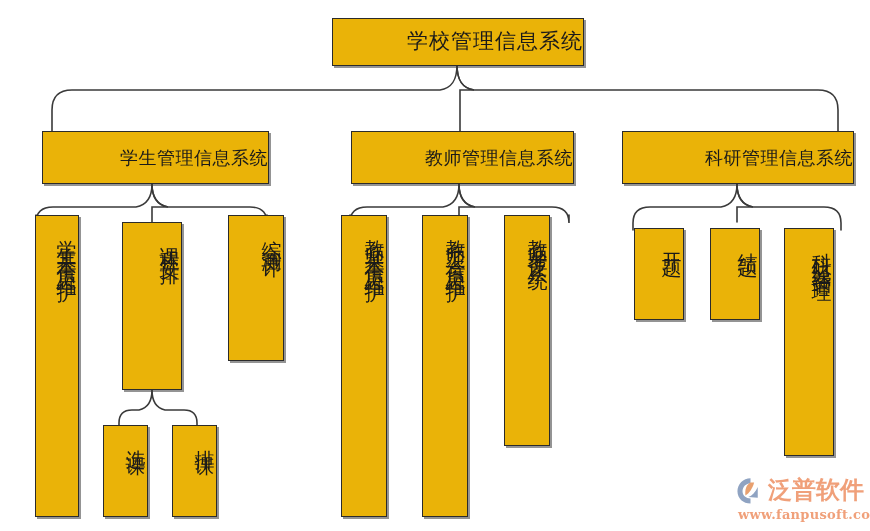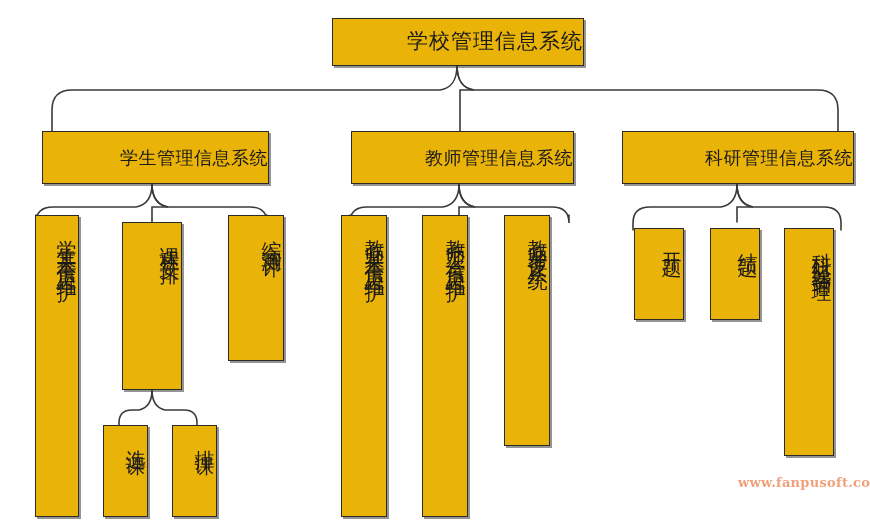--- a/index.html
+++ b/index.html
@@ -258,16 +258,24 @@
 
   <div class="node vert" style="left:710px; top:228px; width:50px; height:92px;">
     <span class="node-label">结题</span>
   </div>
 
   <div class="node vert" style="left:784px; top:228px; width:50px; height:228px;">
     <span class="node-label">科研经费管理</span>
   </div>
 
   <div id="watermark">
+    <div id="watermark-top">
+      <svg id="logo-mark" viewBox="0 0 40 40" xmlns="http://www.w3.org/2000/svg">
+        <path d="M20 3 C10 3 2 11 2 21 C2 31 10 38 20 38 L20 31 C14 31 9 27 9 21 C9 15 14 10 20 10 Z" fill="#8fa3c2"></path>
+        <path d="M20 9 C14 12 12 19 13 27 C18 24 23 17 25 9 Z" fill="#e8a06f"></path>
+        <path d="M17 29 C22 27 27 22 30 15 L30 30 Z" fill="#8fa3c2"></path>
+      </svg>
+      <span id="logo-wordmark">泛普软件</span>
+    </div>
     <div id="logo-url">www.fanpusoft.com</div>
   </div>
 
 </div>
 
 </body></html>

